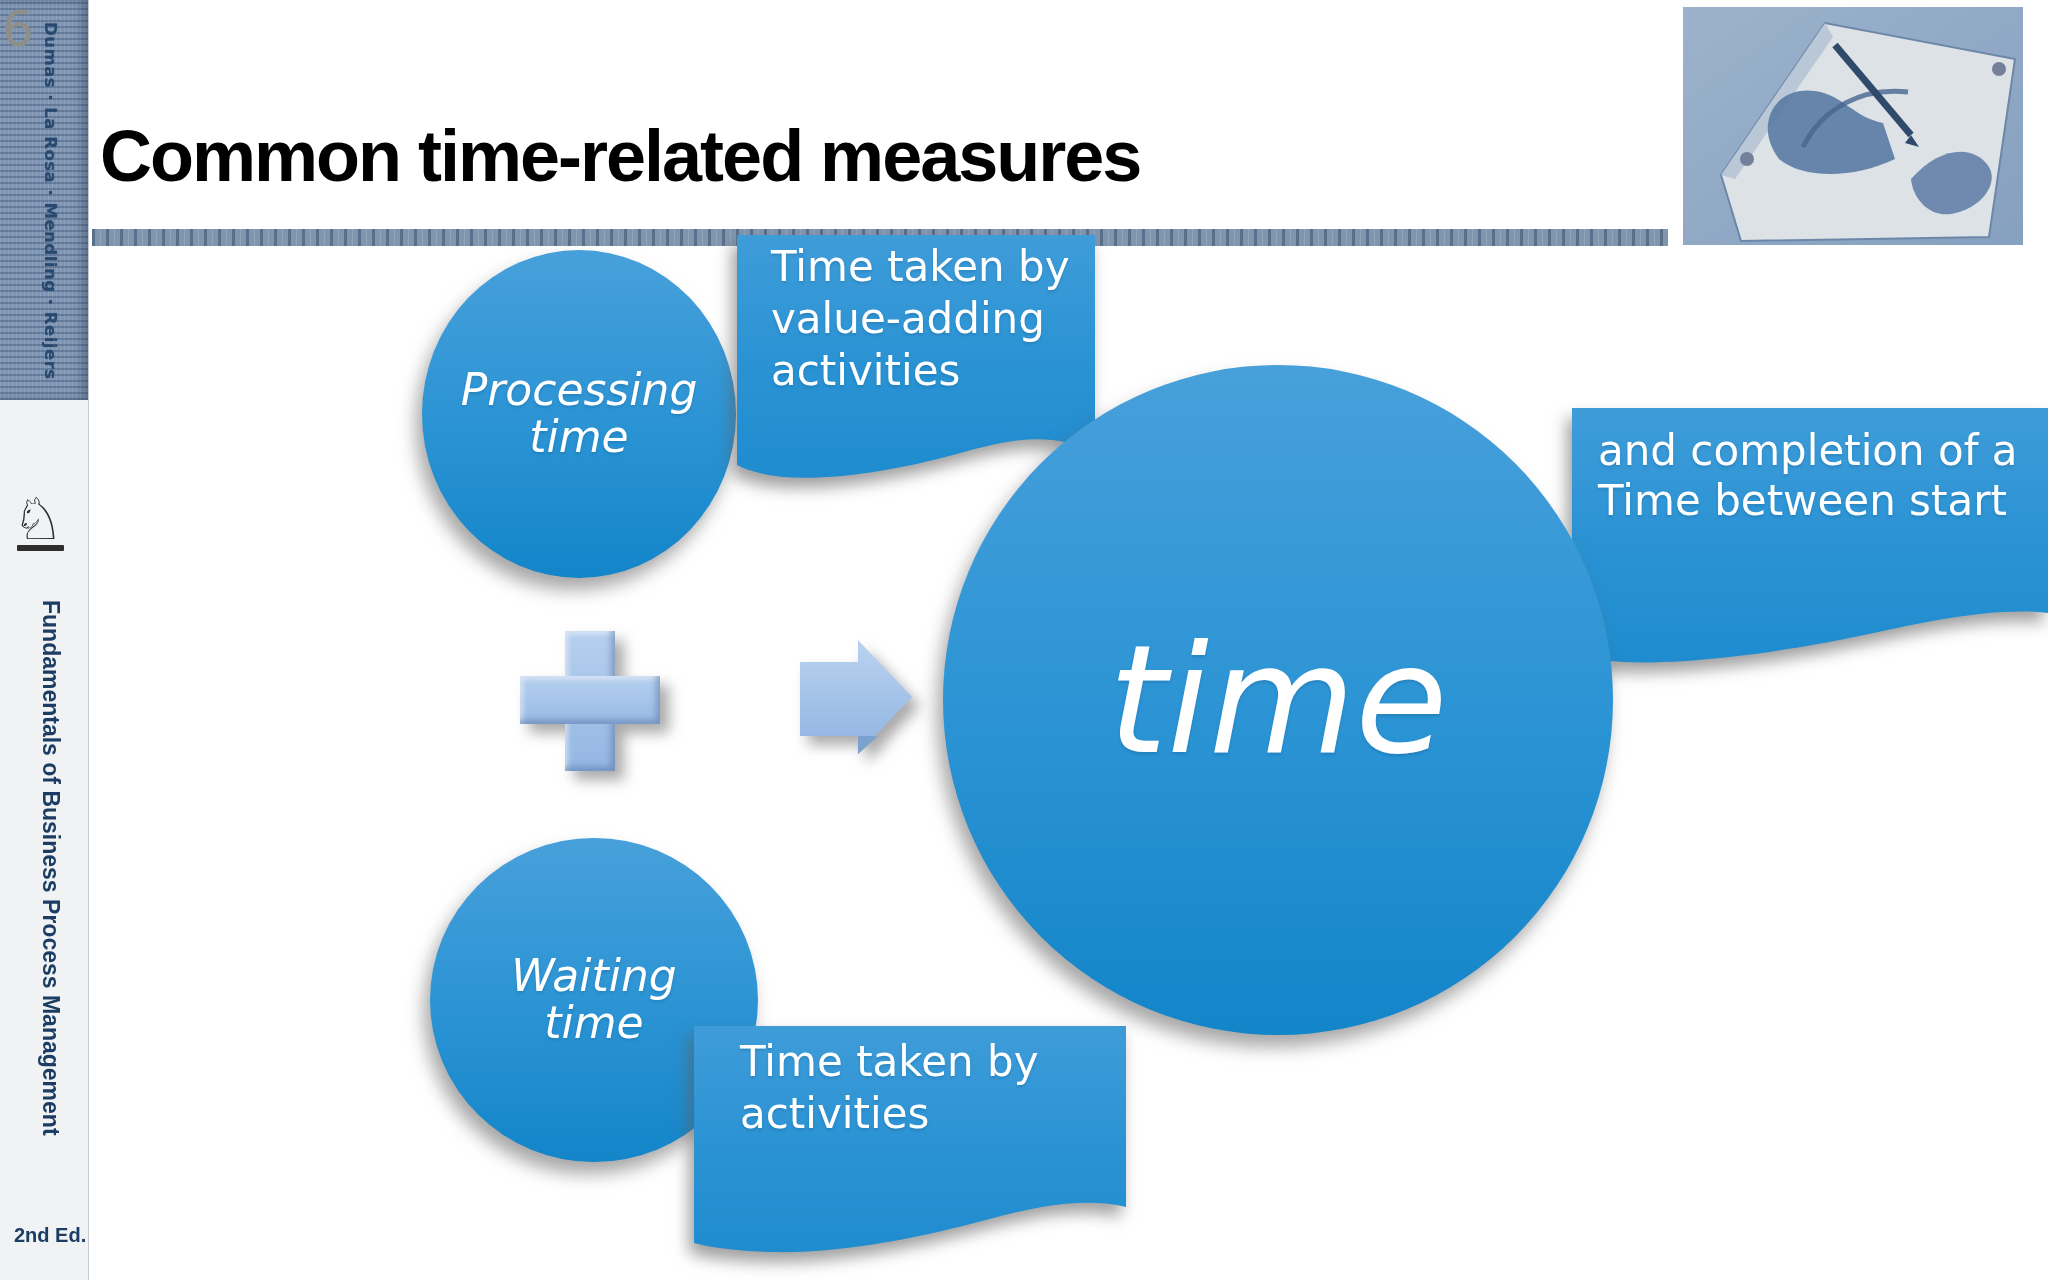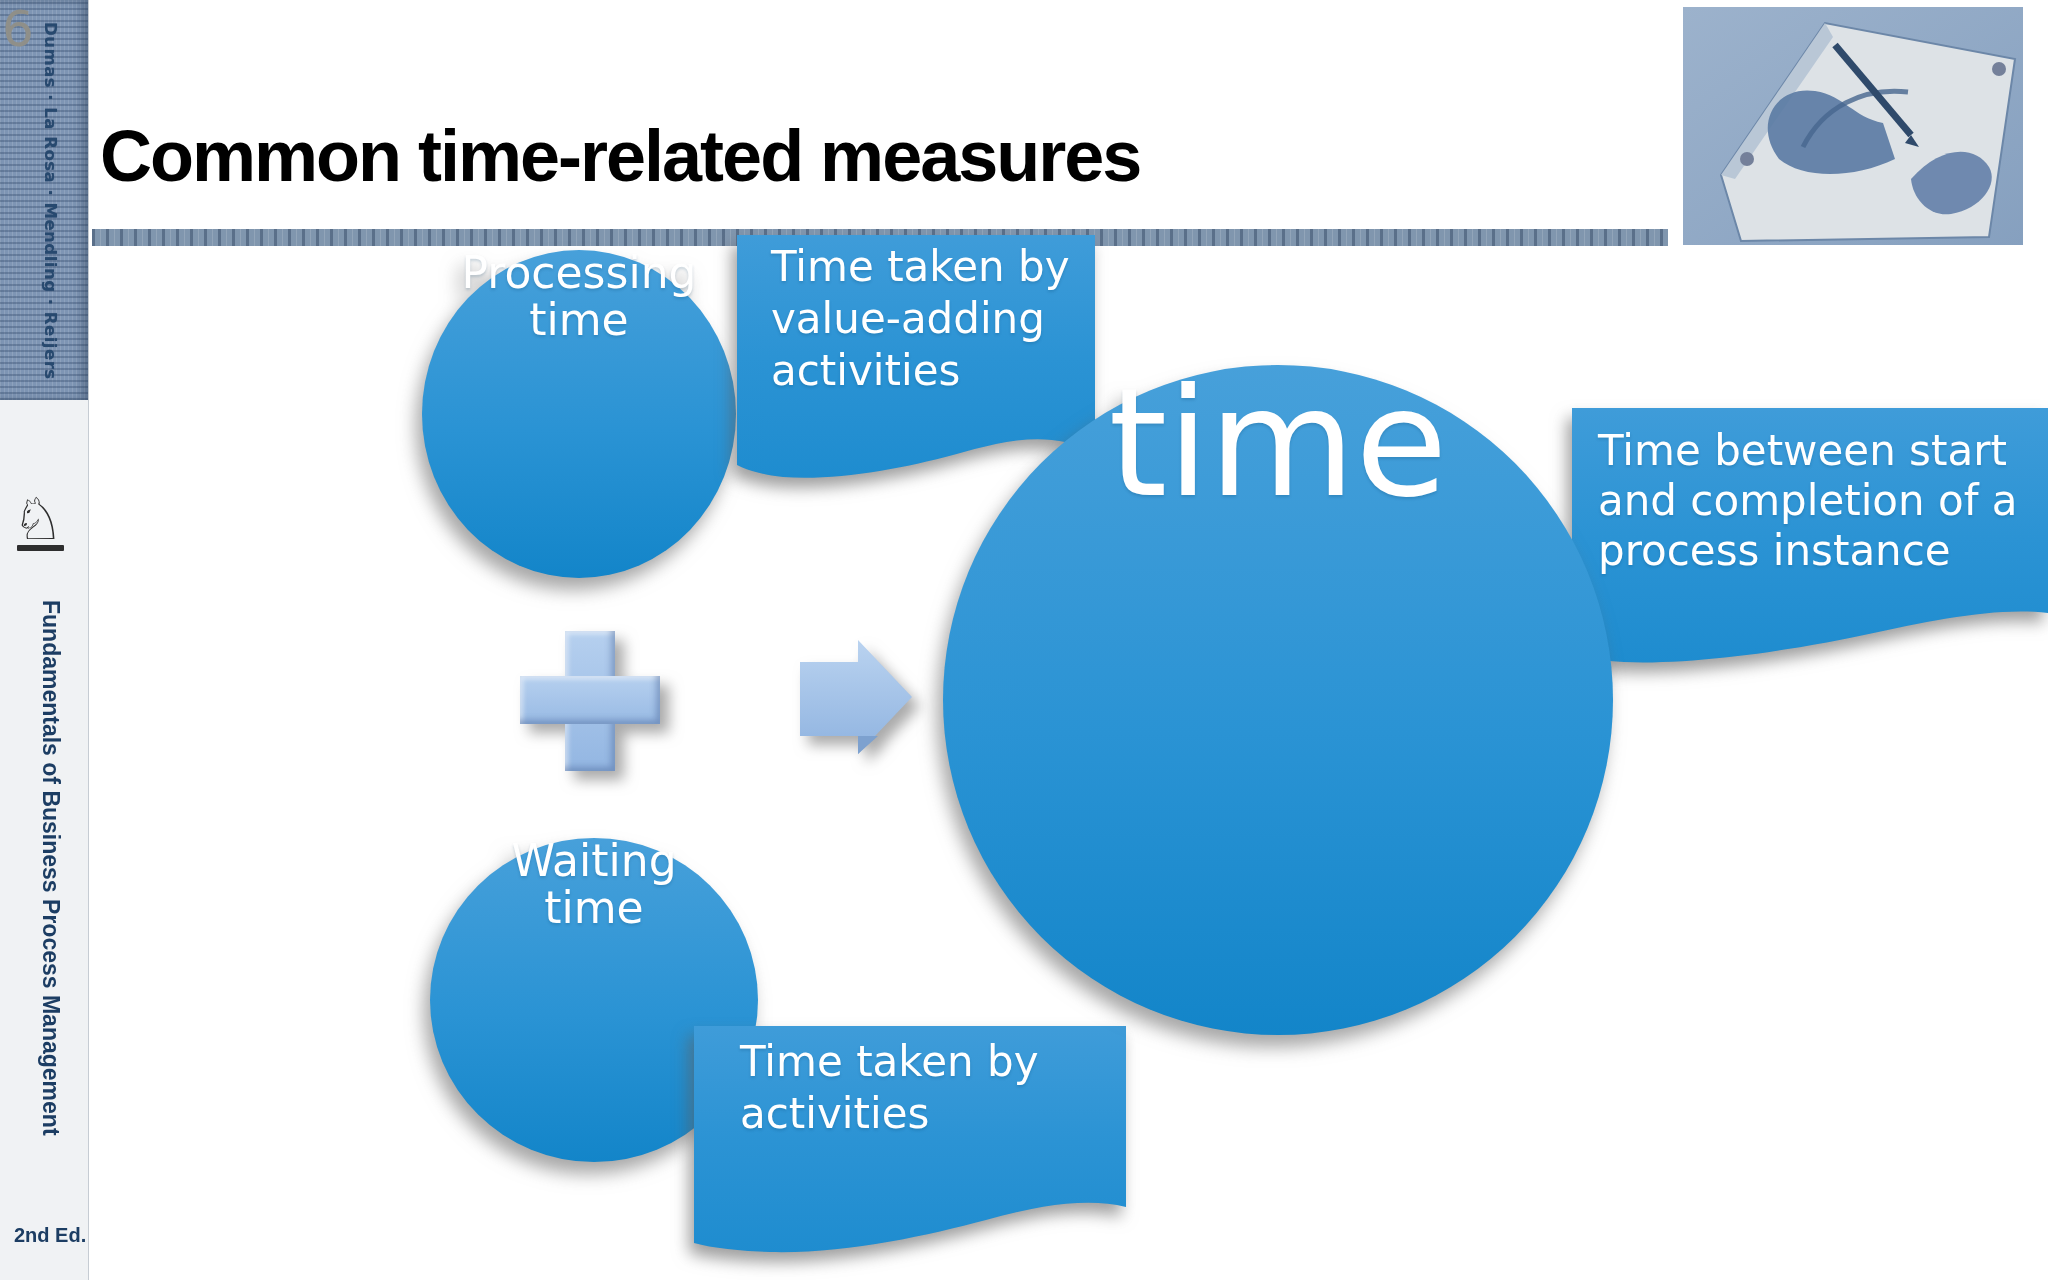--- a/index.html
+++ b/index.html
@@ -32,24 +32,24 @@
     font-weight:700;font-size:72px;letter-spacing:-2px;color:var(--c-title,#000);line-height:1;margin-top:24px;}
   .divider-bar{position:absolute;left:92px;top:229px;width:1576px;height:17px;z-index:1;
     background:
       repeating-linear-gradient(90deg, rgba(28,48,78,.38) 0 3px, rgba(28,48,78,0) 3px 8px, rgba(255,255,255,.14) 8px 9px, rgba(28,48,78,0) 9px 14px),
       var(--c-bar,#8096ae);}
 
   
   .escher{position:absolute;left:1683px;top:7px;width:340px;height:238px;z-index:1;}
 
   
-  .bubble{position:absolute;border-radius:50%;display:flex;justify-content:center;
+  .bubble{position:absolute;border-radius:50%;display:flex;align-items:center;justify-content:center;
     text-align:center;color:#fff;
     background:linear-gradient(180deg,#47a0da 0%,#2a93d4 55%,var(--c-accent-deep,#1385c9) 100%);
-    filter:drop-shadow(-6px 12px 9px rgba(95,95,95,.55));}
+    filter:drop-shadow(-6px 12px 9px rgba(95,95,95,.55));font-style:italic;}
   .bubble .txt{font-size:44px;line-height:1.06;text-shadow:0 2px 3px rgba(0,60,100,.2);}
   .bubble-processing{left:422px;top:250px;width:314px;height:328px;z-index:2;}
   .bubble-waiting{left:430px;top:838px;width:328px;height:324px;z-index:2;}
   .bubble-cycle{left:943px;top:365px;width:670px;height:670px;z-index:4;}
   .bubble-cycle .txt{font-size:150px;line-height:1.04;}
 
   
   .callout{position:absolute;filter:drop-shadow(-5px 10px 8px rgba(95,95,95,.6));}
   .callout .shape{position:absolute;inset:0;
     background:linear-gradient(180deg,#3f9cd9 0%,#2b93d4 50%,var(--c-callout-deep,#1e8ccf) 100%);}
@@ -163,19 +163,18 @@
     <div class="shape"></div>
     <div class="txt">
       <div>Time taken by</div>
       <div>activities</div>
     </div>
   </div>
 
   <div class="callout callout-cycle">
     <div class="shape"></div>
     <div class="txt">
+      <div>and completion of a</div>
       <div>Time between start</div>
-      <div>and completion of a</div>
-      <div>process instance</div>
     </div>
   </div>
 
 </div>
 
 </body></html>

